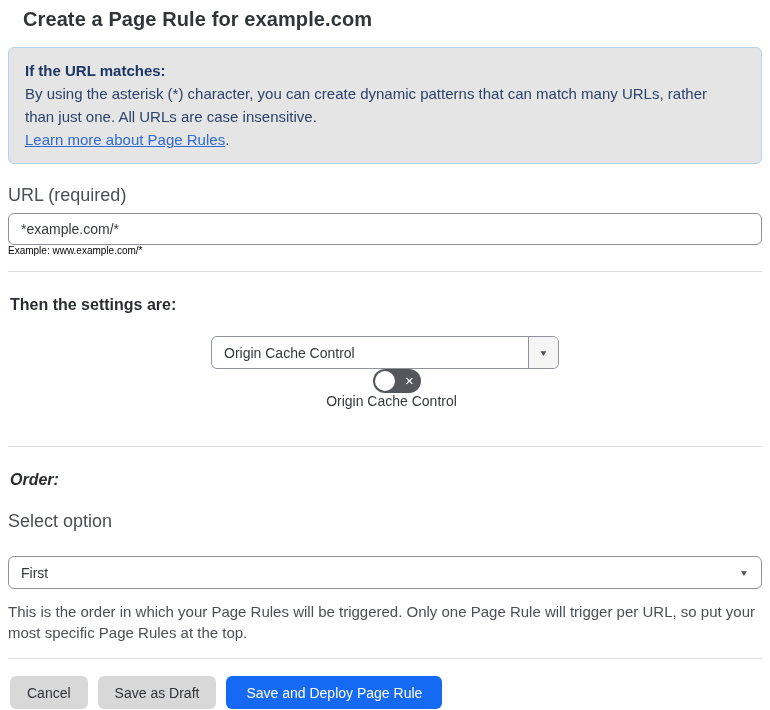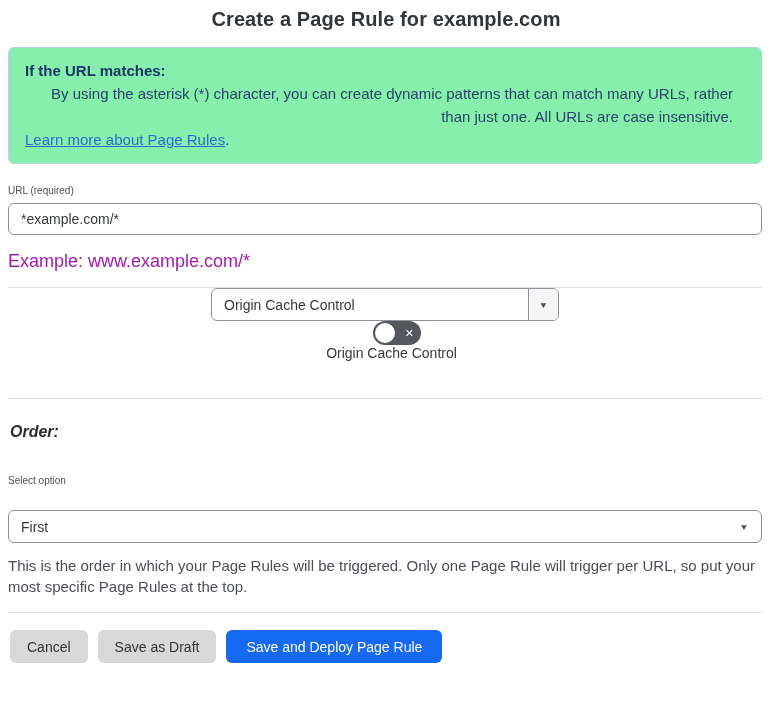--- a/index.html
+++ b/index.html
@@ -10,70 +10,69 @@
     width: 770px;
     height: 710px;
     overflow: hidden;
   }
   .page { padding: 6px 8px 0 8px; }
 
   h1.page-title {
     font-size: 20px;
     font-weight: bold;
     color: #313538;
-    margin: 2px 0 16px 2px;
+    margin: 2px 0 16px 15px;
     letter-spacing: 0.1px;
-    text-align: center;
   }
 
   
   .info-box {
-    background: #86efac;
+    background: #e5e5e5;
     border: 1px solid #b3d4ed;
     border-radius: 6px;
     padding: 11px 28px 12px 16px;
     margin-bottom: 21px;
     color: #2b436b;
     font-size: 15px;
     line-height: 23px;
   }
   .info-heading {
     font-weight: bold;
     color: #1b3766;
   }
-  .info-body { max-width: 720px; text-align: right; }
+  .info-body { max-width: 720px; }
   .info-link {
     color: #2f6bd0;
     cursor: pointer;
   }
   .info-link-suffix { color: #2b436b; }
 
   
   .field-label {
     display: block;
-    font-size: 10px;
+    font-size: 18px;
     color: #4c4f54;
     margin-bottom: 7px;
   }
   .text-input {
     width: 100%;
     height: 32px;
     border: 1px solid #8e9298;
     border-radius: 6px;
     padding: 8px 12px;
     font-family: "Liberation Sans", sans-serif;
     font-size: 14px;
     color: #36393a;
     background: #ffffff;
     outline: none;
   }
   .field-helper {
-    font-size: 18px;
-    color: #a21caf;
-    margin-top: 16px;
+    font-size: 10px;
+    color: #000000;
+    margin-top: 0;
   }
 
   hr.divider {
     border: none;
     border-top: 1px solid #dedede;
     margin: 15px 0 0 0;
   }
 
   h2.section-heading {
     font-size: 16px;
@@ -186,21 +185,21 @@
     margin-top: 12px;
     max-width: 750px;
   }
 
   .footer {
     display: flex;
     gap: 10px;
     margin-top: 17px;
     padding-left: 2px;
   }
-  .order-label { margin-top: 34px; }
+  .order-label { margin-top: 22px; }
   .order-heading { margin-bottom: 21px; font-style: italic; }
 </style>
 </head>
 <body>
 
 <div class="page">
 
   <h1 class="page-title">Create a Page Rule for example.com</h1>
 
   <div class="info-box">
@@ -210,20 +209,21 @@
   </div>
 
   <div class="field">
     <label class="field-label">URL (required)</label>
     <input class="text-input" type="text" value="*example.com/*" style="">
     <div class="field-helper">Example: www.example.com/*</div>
   </div>
 
   <hr class="divider">
 
+  <h2 class="section-heading">Then the settings are:</h2>
 
 
   <div class="setting-row">
     <div class="select-box setting-select">
       <span class="select-value">Origin Cache Control</span>
       <span class="select-arrow-btn">
         <span class="arrow">▼</span>
       </span>
     </div>
     <div class="toggle" role="switch" aria-checked="false">

